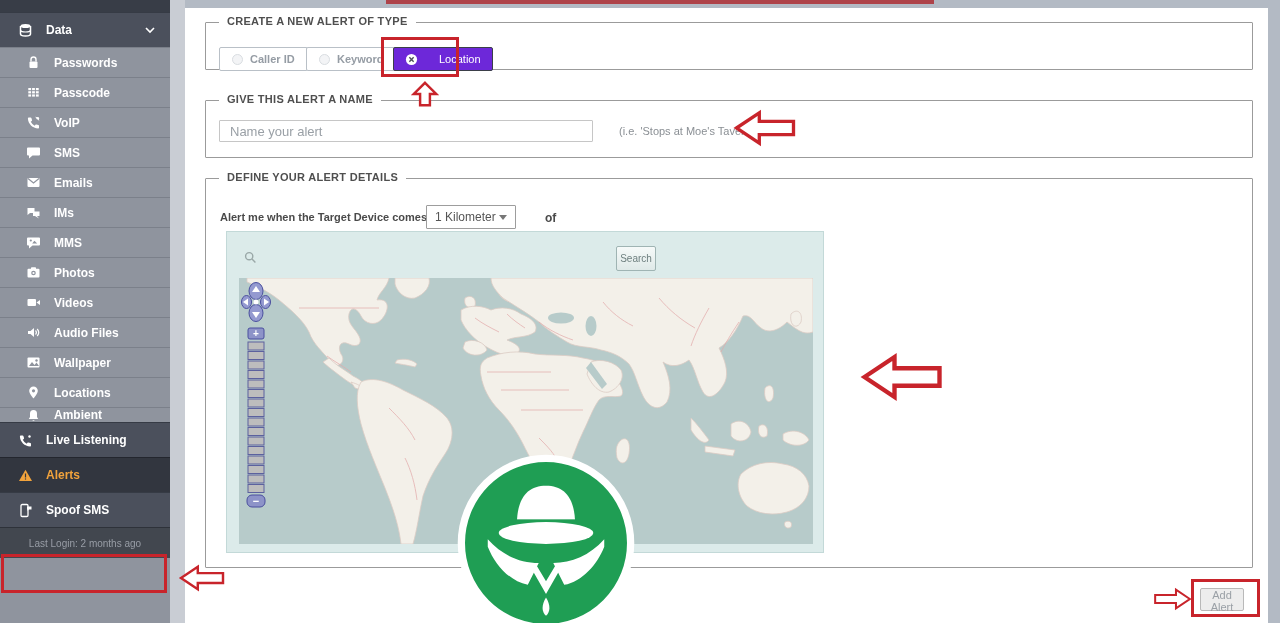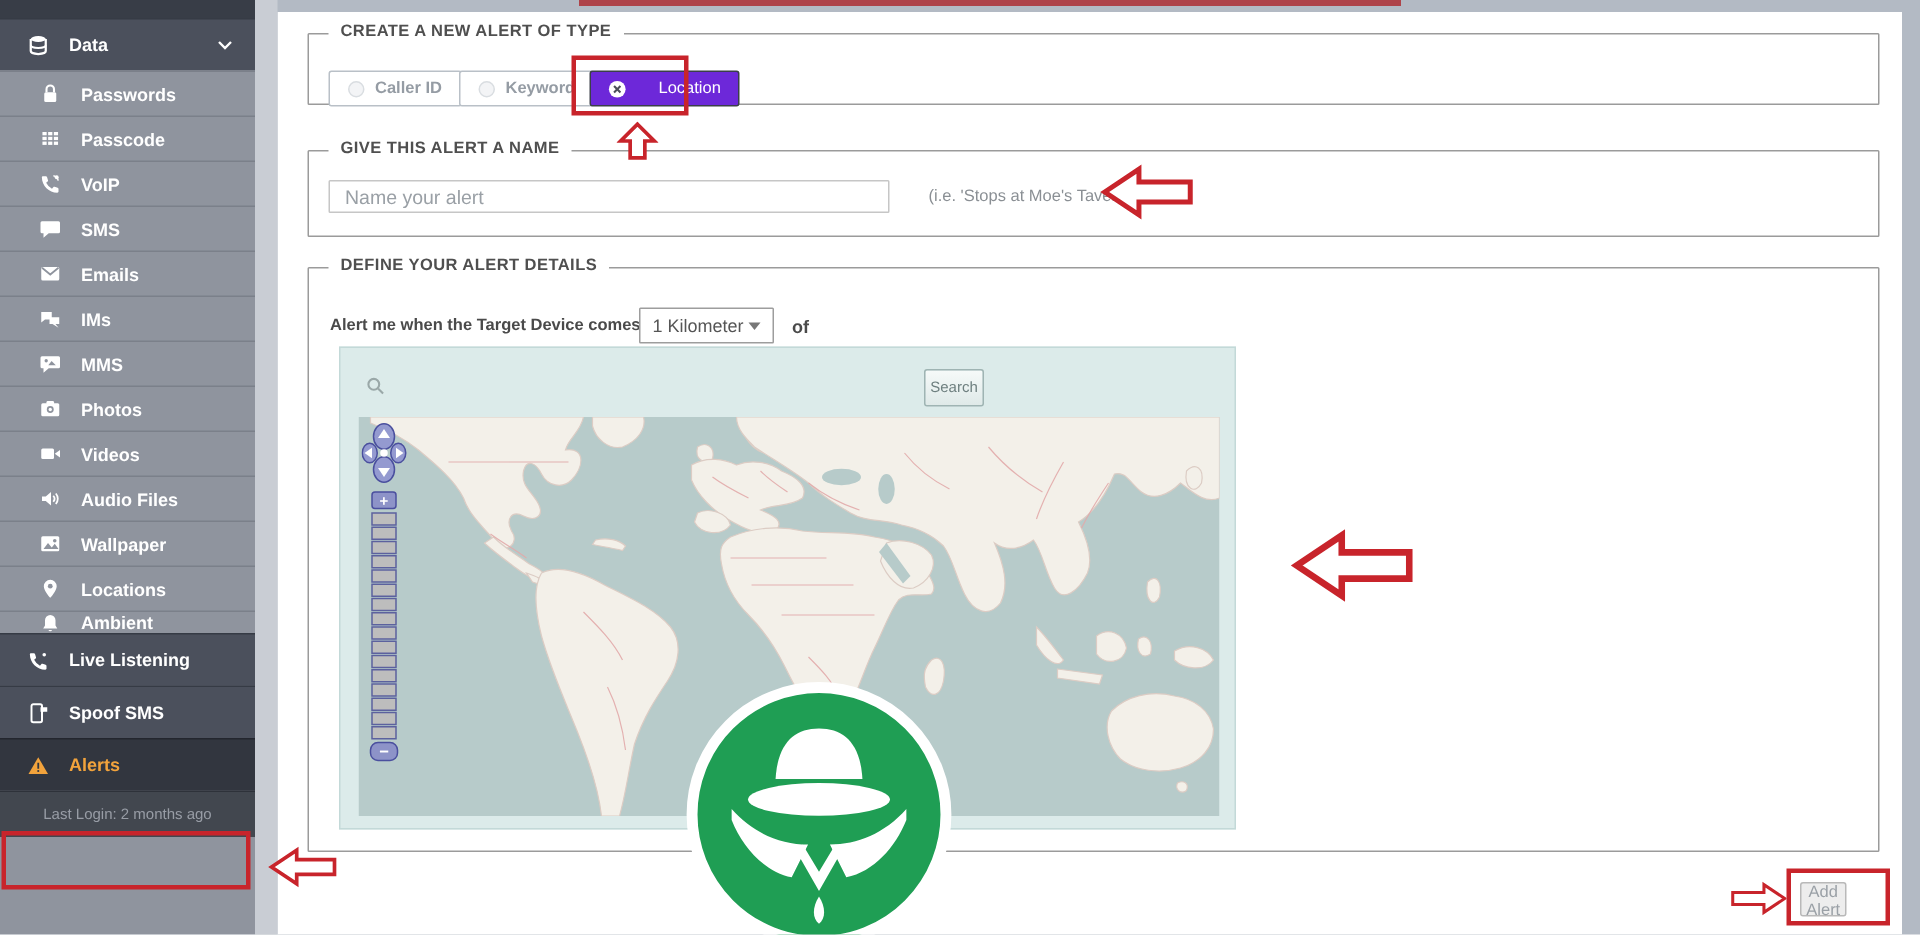--- a/index.html
+++ b/index.html
@@ -41,31 +41,31 @@
   .btn-dark { position:absolute; height:24px; background:#6d28d9; color:#fff; border:1px solid #3b3f49; font-size:11px; font-weight:normal; border-radius:2px; display:flex; align-items:center; gap:21px; padding:0 11px; cursor:pointer; }
   .btn-dark svg { width:13px; height:13px; }
 
   .txt-input { position:absolute; border:1px solid #c6c6c6; border-radius:1px; font-size:13px; color:#737373; padding:0 10px; font-family:"Liberation Sans", sans-serif; }
   .txt-input::placeholder { color:#9aa0a6; }
   .hint { position:absolute; font-size:11px; color:#8a8f94; }
 
   .within-label { position:absolute; left:14px; top:32px; font-size:11px; font-weight:bold; color:#4a4a4a; }
   .dropdown { position:absolute; left:220px; top:26px; width:90px; height:24px; border:1px solid #9d9d9d; border-radius:1px; background:#fff; display:flex; align-items:center; font-size:12px; color:#555; padding:0 8px; cursor:pointer; }
   .dropdown .caret { margin-left:auto; width:0; height:0; border-left:4px solid transparent; border-right:4px solid transparent; border-top:5px solid #777; }
-  .of-label { position:absolute; left:322px; top:32px; font-size:12px; font-weight:bold; color:#4a4a4a; }
+  .of-label { position:absolute; left:339px; top:32px; font-size:12px; font-weight:bold; color:#4a4a4a; }
 
   .map-panel { position:absolute; left:20px; top:52px; width:598px; height:322px; background:#dcebea; border:1px solid #c3d9d8; }
   .map-search { position:absolute; left:12px; top:15px; width:368px; height:23px; background:#fff; border:1px solid #b9cecd; font-size:12px; color:#8fa0a0; padding:0 8px 0 24px; }
   .map-search::placeholder { color:#96a5a5; }
   .search-icon { position:absolute; left:17px; top:19px; width:13px; height:13px; z-index:2; }
   .search-btn { position:absolute; left:389px; top:14px; width:40px; height:25px; background:linear-gradient(#f6faf9,#dfe9e8); border:1px solid #9fb4b3; border-radius:2px; font-size:10px; color:#6e7f7f; cursor:pointer; font-family:"Liberation Sans", sans-serif; }
   .map-svg { position:absolute; left:12px; top:46px; width:574px; height:266px; cursor:grab; }
   .map-controls { position:absolute; left:14px; top:50px; width:32px; height:232px; z-index:3; }
 
-  .add-btn { position:absolute; left:1015px; top:580px; width:31px; height:23px; background:#ededed; border:1px solid #b9b9b9; border-radius:2px; font-size:11px; color:#9aa0a6; cursor:pointer; font-family:"Liberation Sans", sans-serif; }
+  .add-btn { position:absolute; left:1015px; top:580px; width:44px; height:23px; background:#ededed; border:1px solid #b9b9b9; border-radius:2px; font-size:11px; color:#9aa0a6; cursor:pointer; font-family:"Liberation Sans", sans-serif; }
 
   
   .anno { position:absolute; z-index:60; pointer-events:none; }
   .red-box { border:3px solid #c8242b; }
   #anno-topline { left:386px; top:0; width:548px; height:4px; background:rgba(173,46,52,.85); }
   #anno-box-location { left:381px; top:37px; width:78px; height:40px; }
   #anno-arrow-up { left:411px; top:81px; width:28px; height:26px; }
   #anno-arrow-name { left:733px; top:109px; width:64px; height:38px; }
   #anno-arrow-map { left:856px; top:352px; width:92px; height:50px; }
   #anno-box-alerts { left:1px; top:554px; width:166px; height:39px; }
@@ -245,39 +245,39 @@
   <div class="srow dark">
     <span class="icn">
         <svg viewBox="0 0 15 15">
           <path d="M4.6 2.5c.35 0 .7.25.8.6l.6 2c.1.35 0 .7-.25.9l-1 .85a8.6 8.6 0 0 0 3.9 3.9l.85-1c.2-.25.55-.35.9-.25l2 .6c.35.1.6.45.6.8v1.8c0 .45-.35.8-.8.8C6.6 13.4 2 8.8 1.9 3.3c0-.45.35-.8.8-.8z" fill="#fff"></path>
           <circle cx="11.5" cy="3.5" r="1.2" fill="#fff"></circle>
         </svg>
       </span>
     <span class="lbl">Live Listening</span>
   </div>
 
-  <div class="srow dark">
-    <span class="icn">
-        <svg viewBox="0 0 15 15">
-          <rect x="3" y="1.5" width="7" height="12" rx="1.2" fill="none" stroke="#fff" stroke-width="1.3"></rect>
-          <path d="M9 3.5h4.5v3H11l-1.5 1.5V6.5H9z" fill="#fff"></path>
-        </svg>
-      </span>
-    <span class="lbl">Spoof SMS</span>
-  </div>
-
   <div class="srow alerts-row">
     <span class="icn">
         <svg viewBox="0 0 15 15">
           <path d="M7.5 1.8L14 13H1z" fill="#f2a33c"></path>
           <rect x="6.9" y="5.5" width="1.2" height="4" fill="#32363f"></rect>
           <rect x="6.9" y="10.4" width="1.2" height="1.2" fill="#32363f"></rect>
         </svg>
       </span>
     <span class="lbl">Alerts</span>
+  </div>
+
+  <div class="srow dark">
+    <span class="icn">
+        <svg viewBox="0 0 15 15">
+          <rect x="3" y="1.5" width="7" height="12" rx="1.2" fill="none" stroke="#fff" stroke-width="1.3"></rect>
+          <path d="M9 3.5h4.5v3H11l-1.5 1.5V6.5H9z" fill="#fff"></path>
+        </svg>
+      </span>
+    <span class="lbl">Spoof SMS</span>
   </div>
 
   <div class="side-footer">
     <span>Last Login: 2 months ago</span>
   </div>
 </div>
 <div class="gap-strip"></div>
 
 <div class="main">
 

